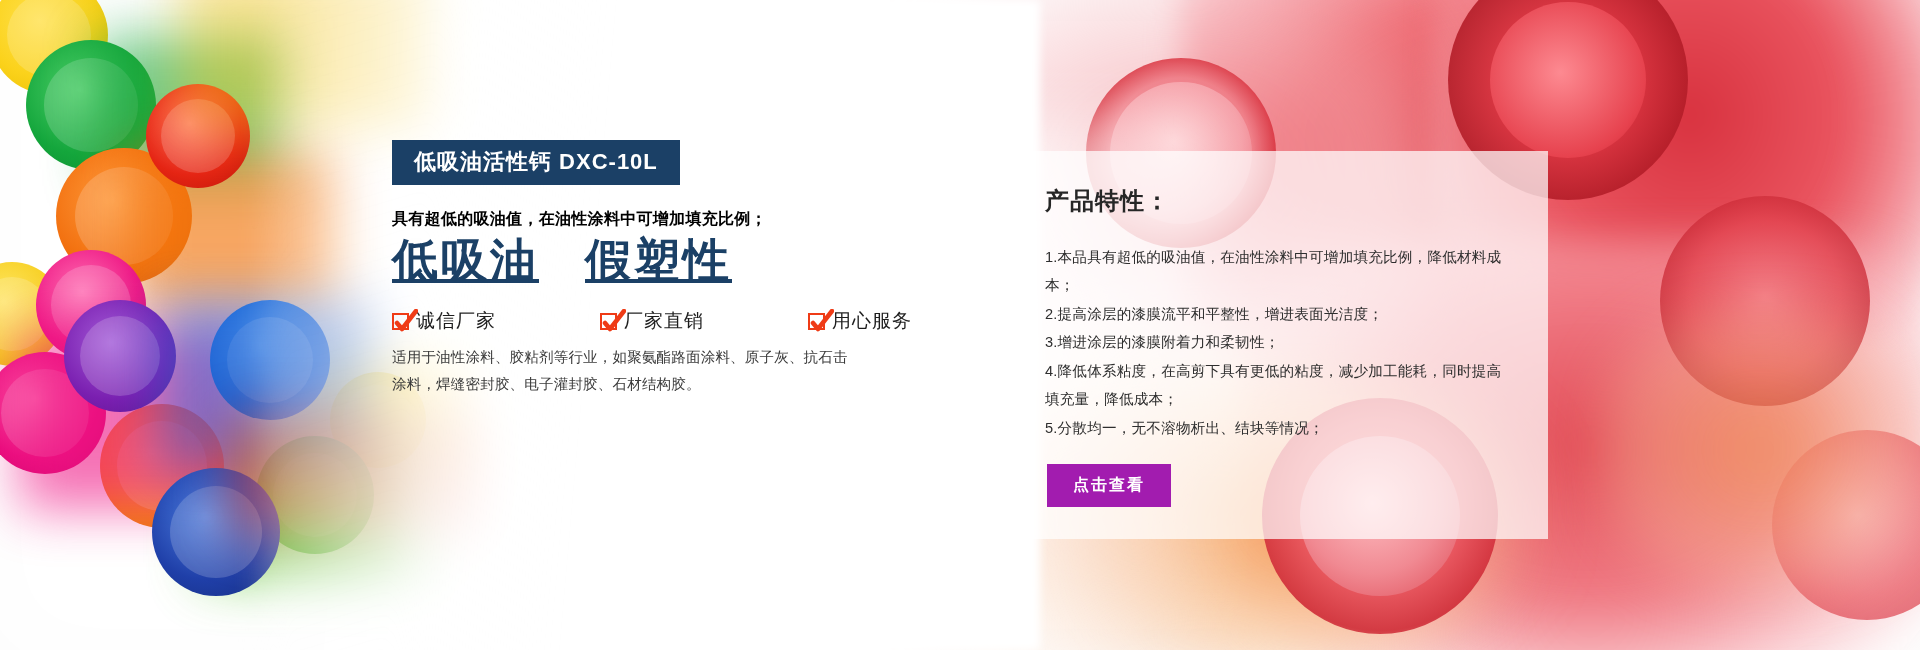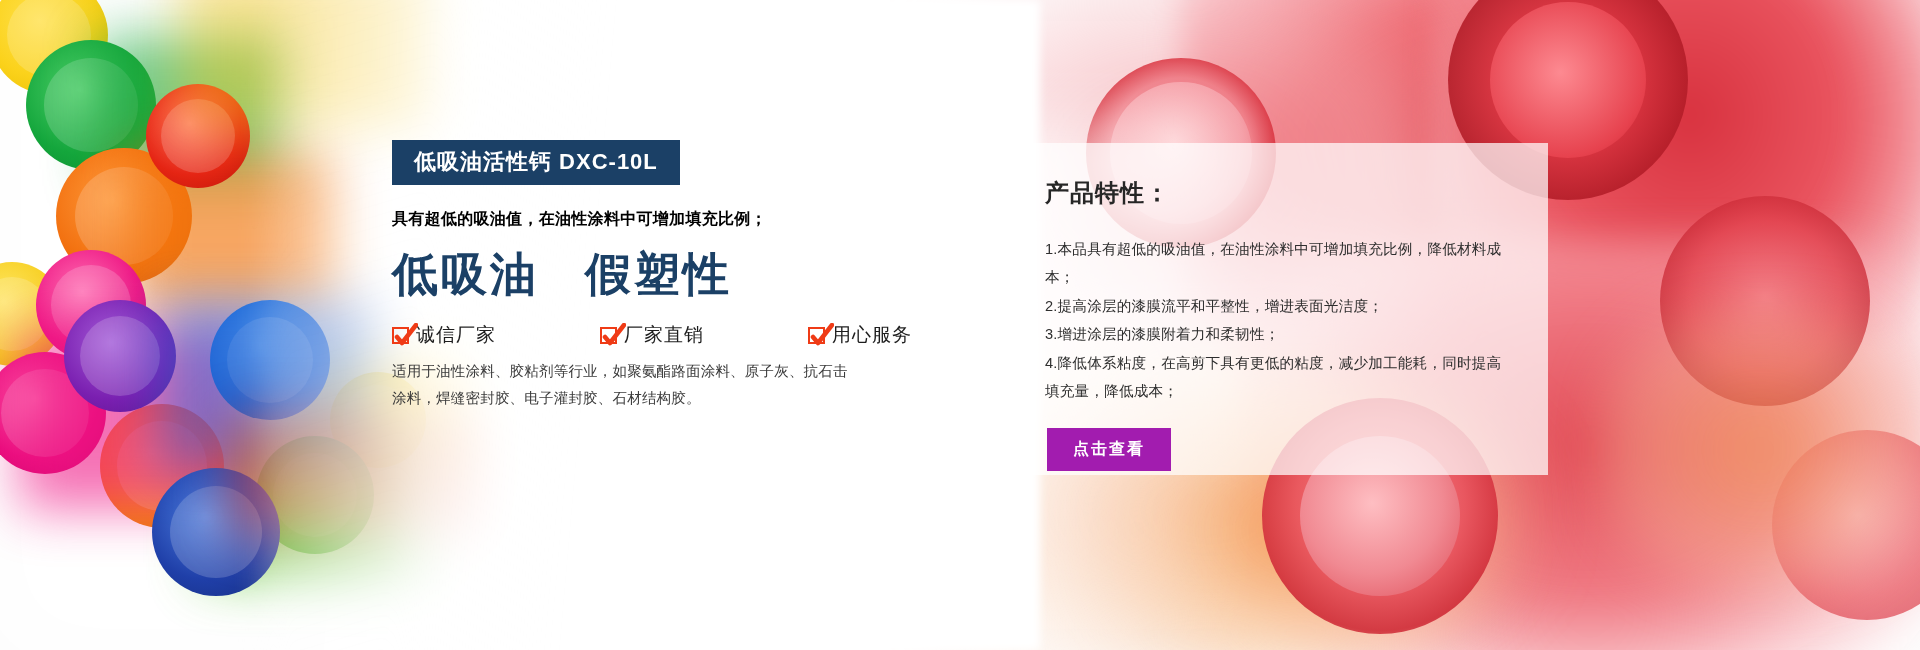--- a/index.html
+++ b/index.html
@@ -33,23 +33,23 @@
   .badge{
     display:inline-block;background:#1b4066;color:#fff;
     font-size:22px;font-weight:bold;letter-spacing:1px;
     padding:11px 22px 12px 22px;line-height:1;
   }
   .tagline{
     margin-top:24px;color:#000000;font-size:16px;font-weight:bold;
     letter-spacing:.3px;white-space:nowrap;
   }
   .keywords{
-    margin-top:14px;display:flex;gap:46px;align-items:baseline;
+    display:flex;gap:46px;align-items:baseline;
     color:#1b4066;font-family:"Liberation Serif","DejaVu Serif",serif;
-    font-size:46px;font-weight:bold;letter-spacing:3px;
+    font-size:46px;font-weight:bold;letter-spacing:3px;text-decoration:underline;
   }
   .checks{margin-top:16px;display:flex;gap:22px;align-items:center;justify-content:space-between;}
   .check-item{display:flex;align-items:center;gap:7px;}
   .cbox{
     width:17px;height:17px;position:relative;flex:0 0 auto;
     border:2px solid #ef3b16;box-sizing:border-box;
   }
   .cbox svg{position:absolute;left:-2px;top:-6px;}
   .check-label{
     font-family:"Liberation Serif","DejaVu Serif",serif;
@@ -59,21 +59,21 @@
     margin-top:22px;font-size:22px;font-weight:bold;color:#222;
     letter-spacing:1px;
   }
   .apply-desc{
     margin-top:10px;font-size:14.5px;color:#3a3a3a;line-height:1.85;
     width:470px;letter-spacing:.2px;
   }
 
   
   .panel{
-    position:absolute;left:1003px;top:143px;width:545px;height:332px;
+    position:absolute;left:1003px;top:151px;width:545px;height:388px;
     background:rgba(255,255,255,.72);
     z-index:8;
   }
   .panel-inner{padding:34px 38px 0 42px;}
   .panel-title{
     font-size:24px;font-weight:bold;color:#262626;letter-spacing:1px;
   }
   .feat-list{margin-top:26px;}
   .feat{
     font-size:14.6px;color:#2e2e2e;line-height:1.95;letter-spacing:.2px;
@@ -188,19 +188,20 @@
 
   <div class="panel">
     <div class="panel-inner">
       <div class="panel-title">产品特性：</div>
 
       <div class="feat-list">
         <div class="feat">1.本品具有超低的吸油值，在油性涂料中可增加填充比例，降低材料成本；</div>
         <div class="feat">2.提高涂层的漆膜流平和平整性，增进表面光洁度；</div>
         <div class="feat">3.增进涂层的漆膜附着力和柔韧性；</div>
         <div class="feat">4.降低体系粘度，在高剪下具有更低的粘度，减少加工能耗，同时提高填充量，降低成本；</div>
+        <div class="feat">5.分散均一，无不溶物析出、结块等情况；</div>
       </div>
 
       <button class="btn">点击查看</button>
     </div>
   </div>
 
 </div>
 
 </body></html>

